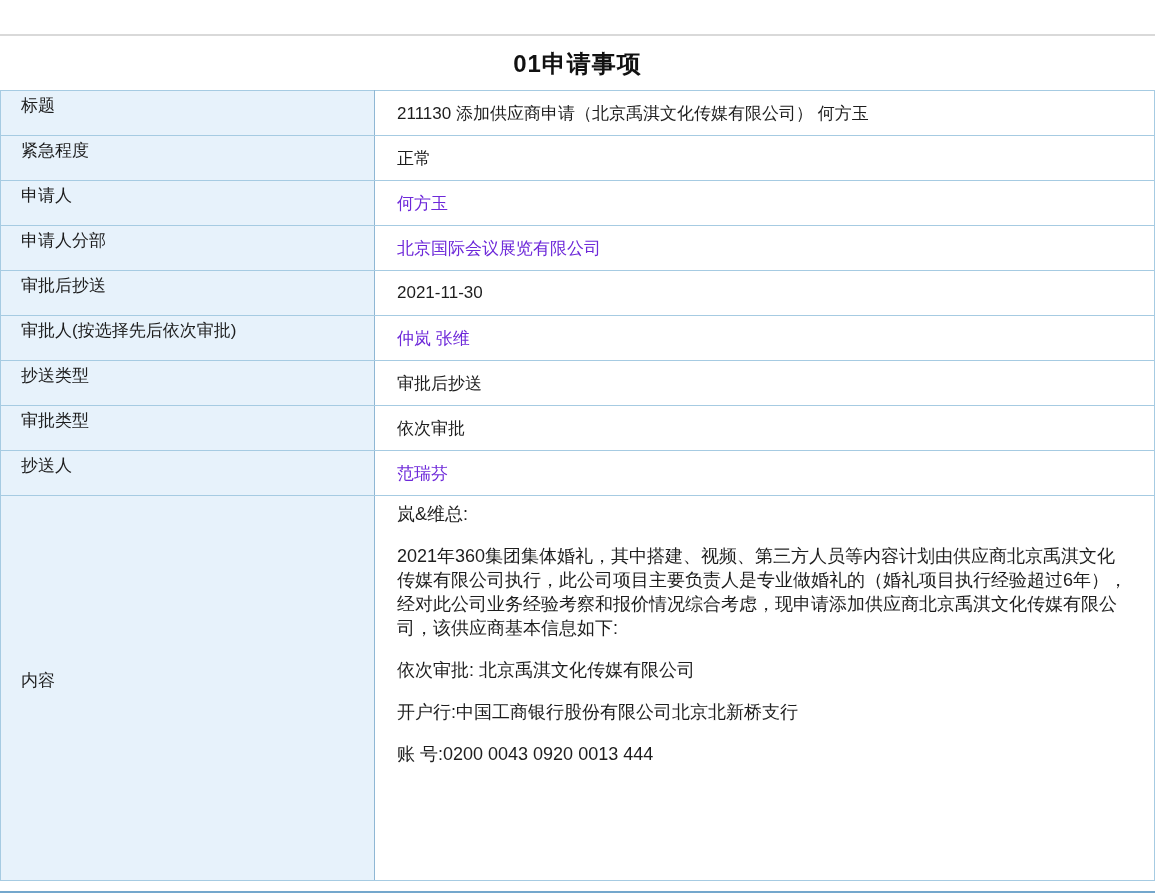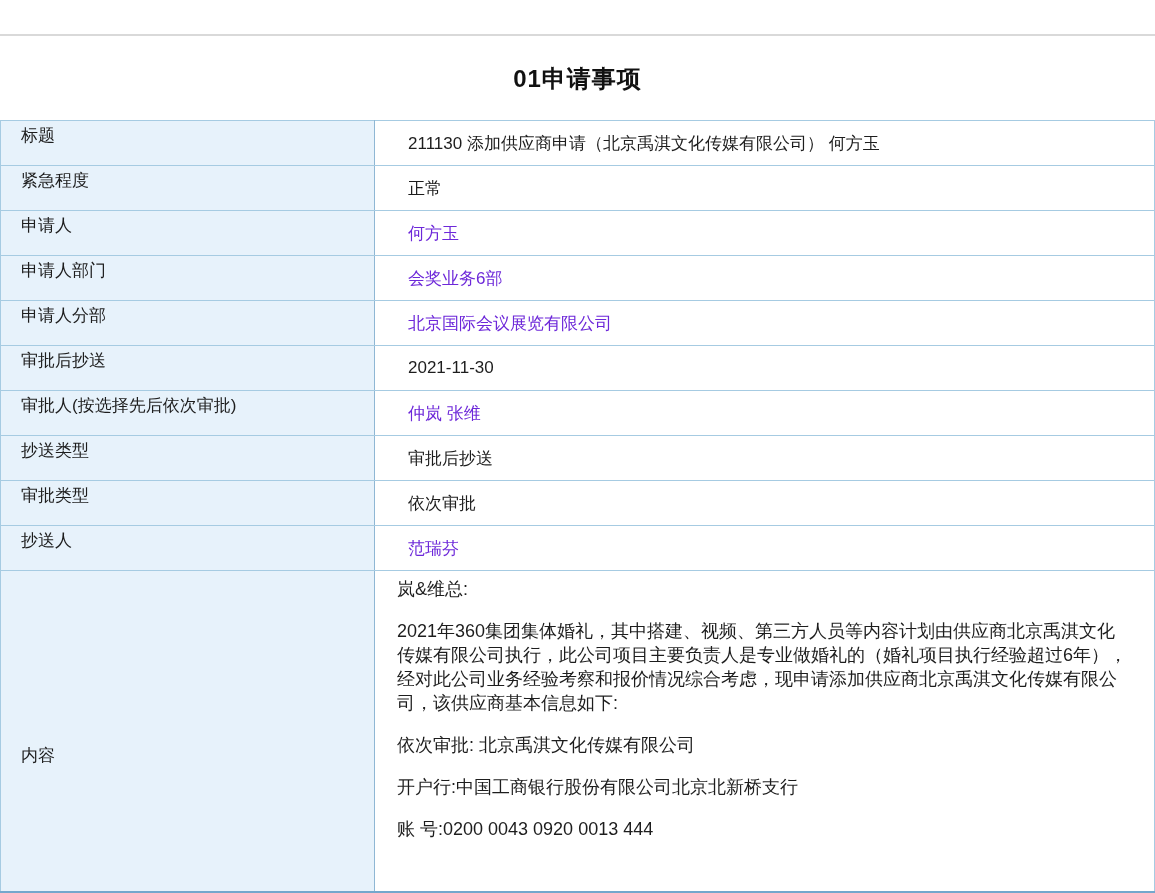--- a/index.html
+++ b/index.html
@@ -1,40 +1,40 @@
 <!DOCTYPE html>
 <html><head>
 <meta charset="utf-8">
 <style>
   html,body { margin:0; padding:0; background:#ffffff; font-family:"Liberation Sans","DejaVu Sans",sans-serif; }
   .page { position:relative; width:1155px; height:893px; overflow:hidden; background:#ffffff; }
 
   .top-strip { height:34px; background:#ffffff; border-bottom:2px solid #d9d9d9; }
 
   .section-title {
-    margin:16px; height:52px; line-height:54px;
+    margin:1px; height:52px; line-height:54px;
     text-align:center; font-size:24px; font-weight:700; color:#111111;
     letter-spacing:1px;
   }
 
   table.detail-table {
     width:1155px; border-collapse:collapse; table-layout:fixed;
   }
   .detail-table td {
     border:1px solid #a6cbe2;
     font-size:17px; color:#1d1d1d;
     overflow:hidden;
   }
   .detail-table tr { height:45px; }
   td.lbl {
     width:343px; background:#e7f2fb;
     padding:0 10px 16px 20px;
     border-right-color:#8fb7d4;
   }
-  td.val { padding:0 14px 0 33px; background:#ffffff; }
+  td.val { padding:0 14px 0 22px; background:#ffffff; }
 
   a.link { color:#6d28d9; text-decoration:none; cursor:pointer; }
 
   tr.content-row { height:385px; }
   td.content-lbl { vertical-align:middle; }
   td.content-val {
     vertical-align:top;
     padding:6px 16px 6px 22px;
     font-size:18px; line-height:24px;
   }
@@ -61,26 +61,20 @@
         <td class="val">211130 添加供应商申请（北京禹淇文化传媒有限公司） 何方玉</td>
       </tr>
       <tr>
         <td class="lbl">紧急程度</td>
         <td class="val">正常</td>
       </tr>
       <tr>
         <td class="lbl">申请人</td>
         <td class="val">
           <a class="link">何方玉</a>
-        </td>
-      </tr>
-      <tr>
-        <td class="lbl">申请人部门</td>
-        <td class="val">
-          <a class="link">会奖业务6部</a>
         </td>
       </tr>
       <tr>
         <td class="lbl">申请人分部</td>
         <td class="val">
           <a class="link">北京国际会议展览有限公司</a>
         </td>
       </tr>
       <tr>
         <td class="lbl">审批后抄送</td>

